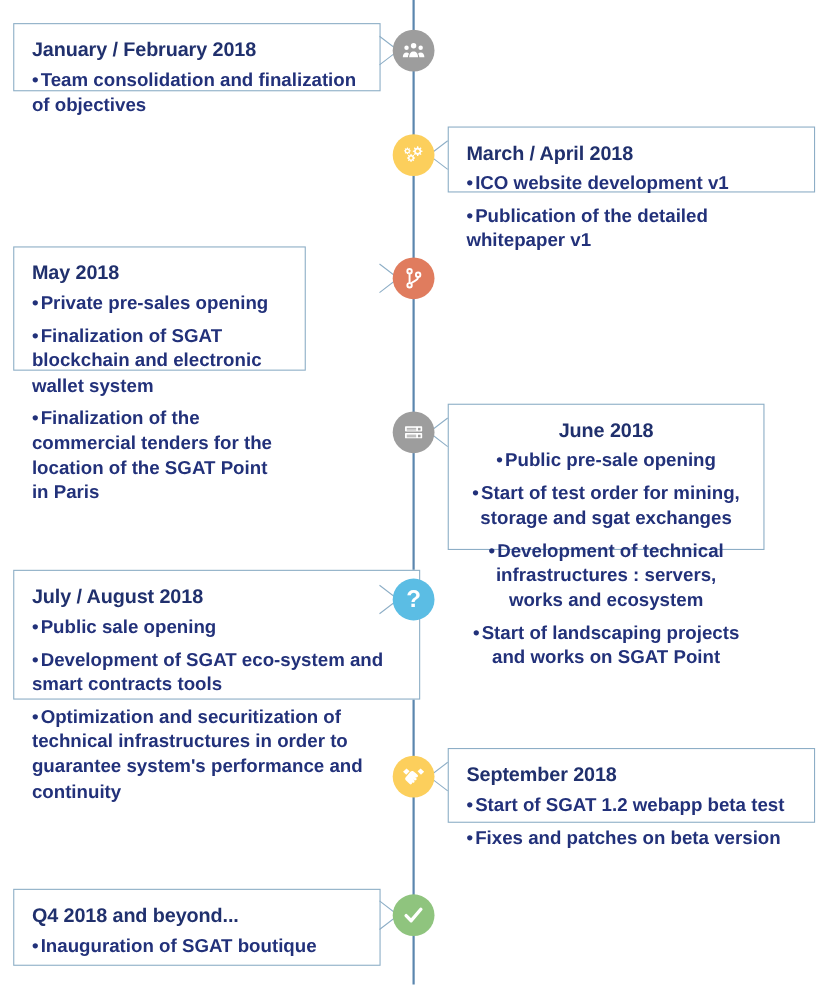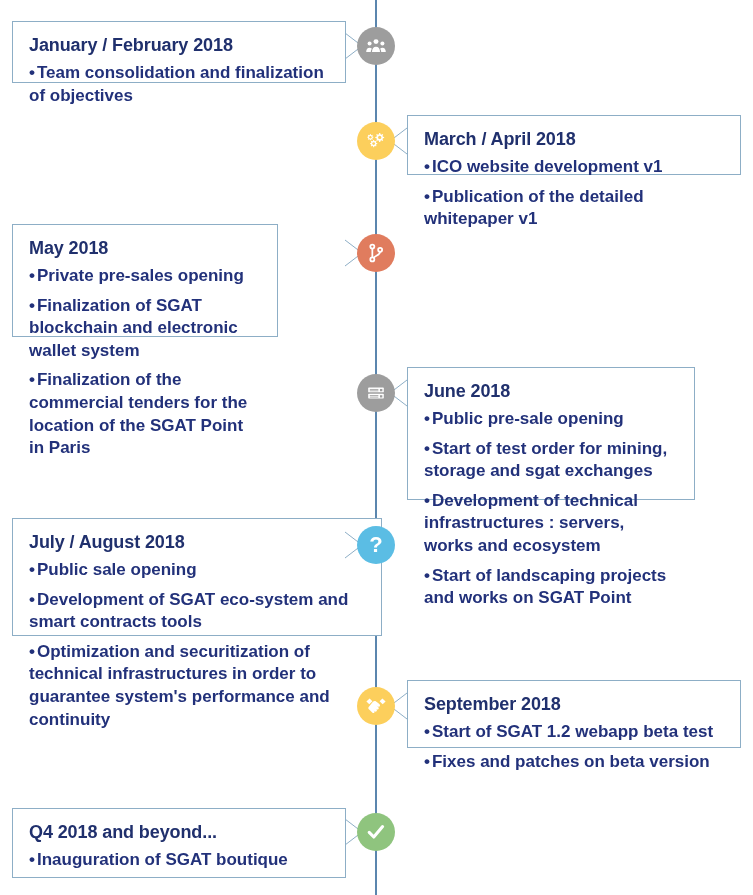--- a/index.html
+++ b/index.html
@@ -172,21 +172,21 @@
       <circle cx="8" cy="5" r="2.2"></circle>
       <circle cx="8" cy="19" r="2.2"></circle>
       <circle cx="16.5" cy="8.5" r="2.2"></circle>
       <path d="M8 7.2 L8 16.8"></path>
       <path d="M16.5 10.7 C16.5 14.2 12.5 14.3 9.6 17"></path>
     </svg>
   </div>
 </div>
 
 <div class="milestone">
-  <div class="card" style="left:407px; top:367px; width:288px; height:133px;">
+  <div class="card" style="left:407px; top:367px; width:288px; height:133px;text-align:center;">
     <div class="card-title">June 2018</div>
     <ul class="card-list">
       <li><span class="bullet">•</span><span>Public pre-sale opening</span></li>
       <li><span class="bullet">•</span><span>Start of test order for mining, storage and sgat exchanges</span></li>
       <li><span class="bullet">•</span><span>Development of technical infrastructures : servers, works and ecosystem</span></li>
       <li><span class="bullet">•</span><span>Start of landscaping projects and works on SGAT Point</span></li>
     </ul>
   </div>
   <div class="notch" style="left:390px; top:380px;">
     <svg width="20" height="40" viewBox="0 0 20 40" fill="none">

